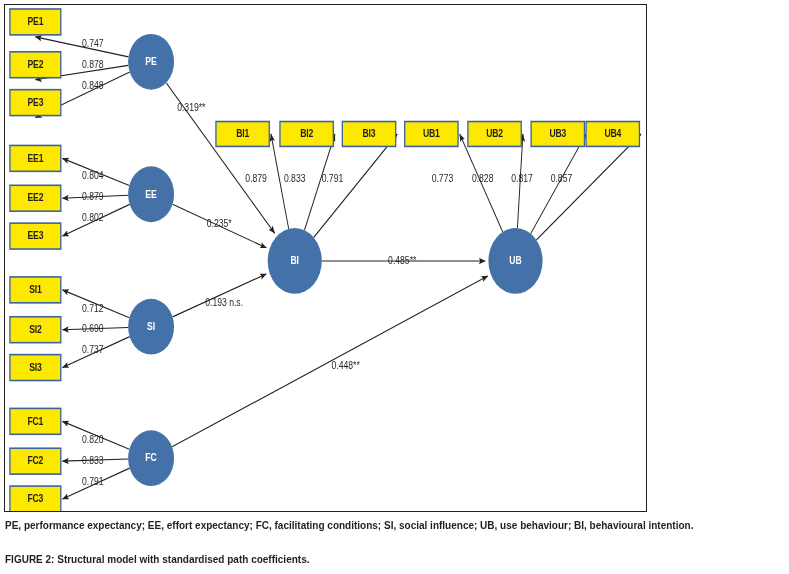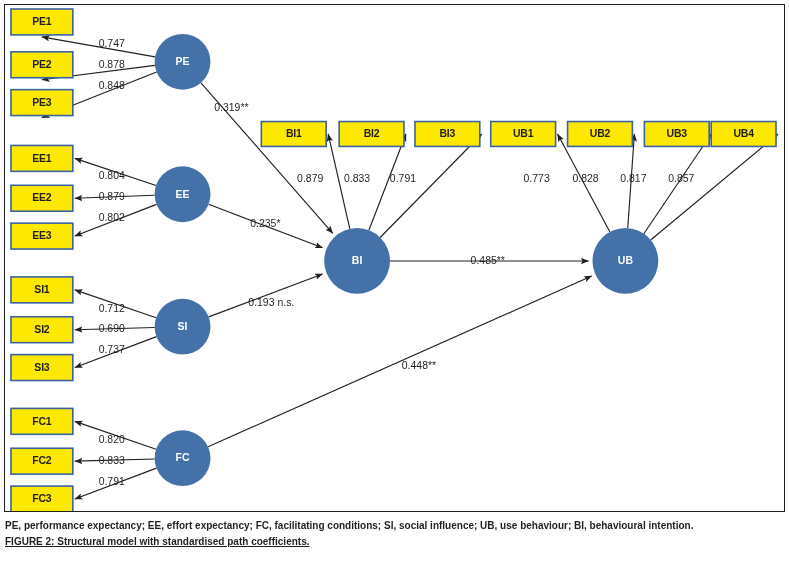--- a/index.html
+++ b/index.html
@@ -16,21 +16,21 @@
   }
   #figure-root {
     position: relative;
     width: 789px;
     height: 574px;
   }
   #diagram-frame {
     position: absolute;
     left: 4px;
     top: 4px;
-    width: 781px;
+    width: 643px;
     height: 508px;
     border: 1.4px solid #231f20;
     box-sizing: border-box;
     background: #ffffff;
   }
   #model-svg {
     display: block;
     width: 100%;
     height: 100%;
   }
@@ -87,21 +87,21 @@
   .caption-line {
     font-family: "Liberation Sans", sans-serif;
     font-size: 10px;
     font-weight: bold;
     color: #231f20;
     line-height: 1.62;
     white-space: nowrap;
   }
   .caption-line.abbrev { font-weight: bold; }
   .caption-line.sig { font-weight: bold; }
-  .caption-line.title { font-weight: bold; margin-top: 0; text-decoration: underline; }
+  .caption-line.title { font-weight: bold; margin-top: 18px; }
   .ital { font-style: italic; }
 </style>
 </head>
 <body>
 
 <div id="figure-root">
 
   <div id="diagram-frame">
     <svg id="model-svg" viewBox="0 0 781 508" preserveAspectRatio="none">
       <defs>

